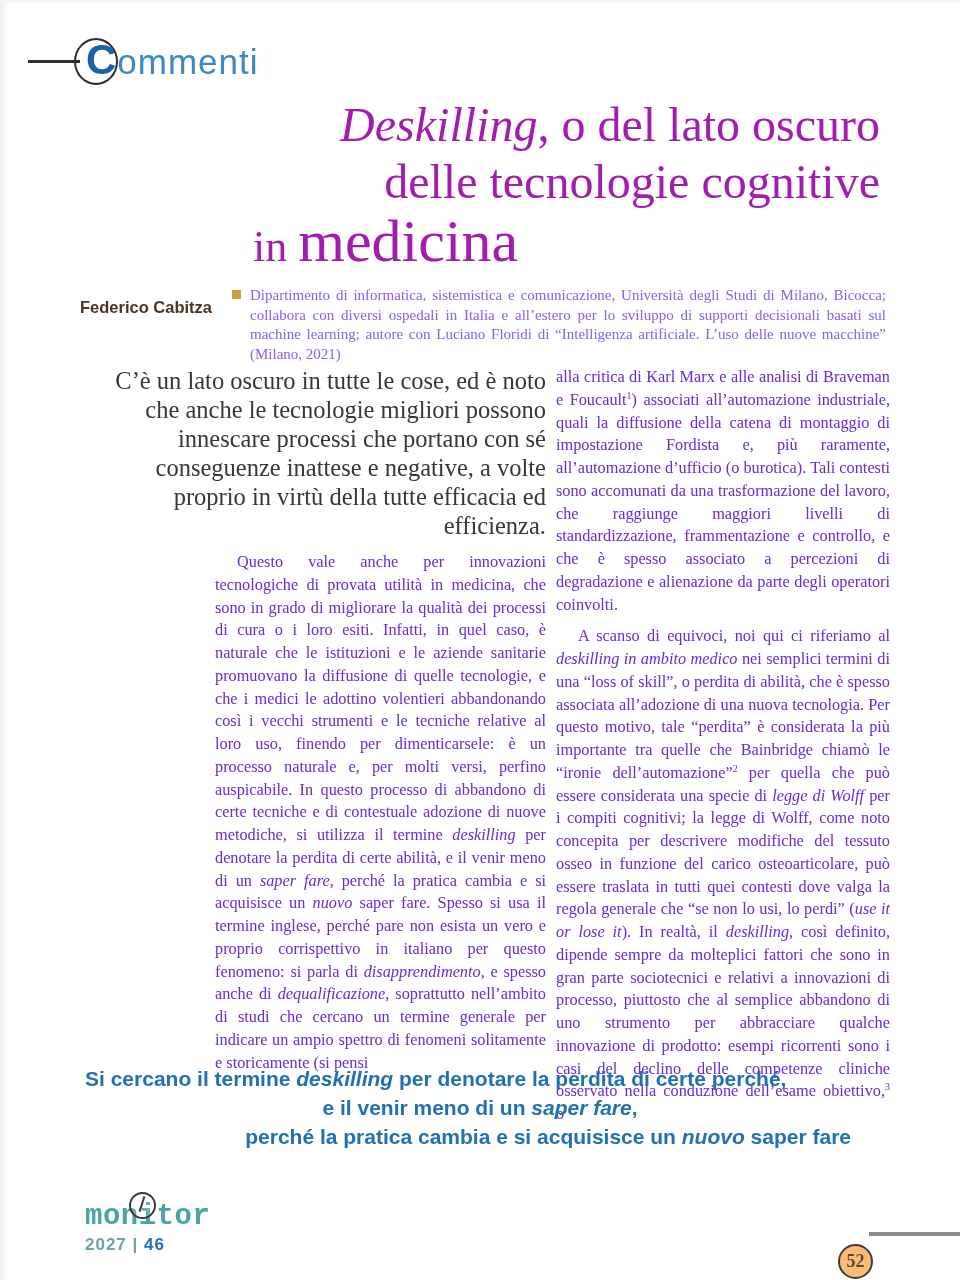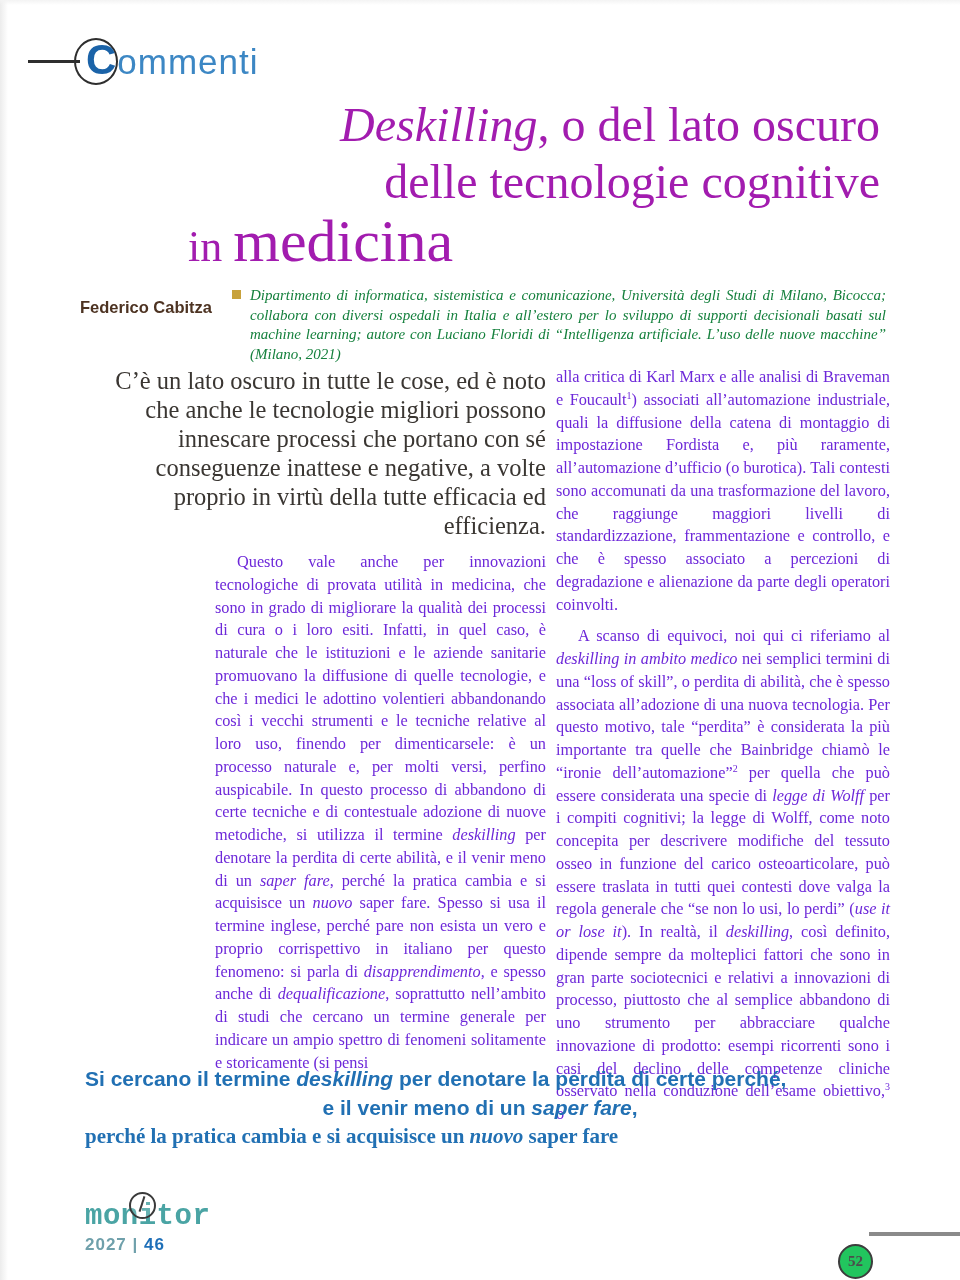--- a/index.html
+++ b/index.html
@@ -41,39 +41,39 @@
   .section-label .capital {
     font-size: 42px; font-weight: bold; color: #1b63a8;
   }
 
   
   .title-block {
     position: absolute; left: 140px; top: 96px; width: 740px;
     color: #a21caf; line-height: 57px;
   }
   .title-line-1, .title-line-2 { text-align: right; font-size: 48px; }
-  .title-line-3 { text-align: left; margin-left: 48px; line-height: 62px; }
+  .title-line-3 { text-align: left; margin-left: 113px; line-height: 62px; }
   .title-line-3 .small { font-size: 44px; }
   .title-line-3 .large { font-size: 60px; }
 
   
   .author-row { position: absolute; left: 80px; top: 286px; width: 810px; }
   .author-name {
     position: absolute; left: 0; top: 12px;
     font-family: "Liberation Sans", sans-serif;
     font-weight: bold; font-size: 16.5px; color: #4d3322;
   }
   .author-bullet {
     position: absolute; left: 152px; top: 4px; width: 9px; height: 9px;
     background: #c8a23c;
   }
   .author-affiliation {
     position: absolute; left: 170px; top: 0; width: 636px;
-    font-style: italic; font-size: 15px; line-height: 19.5px;
-    color: #15803d;
+    font-size: 15px; line-height: 19.5px;
+    color: #8b5cf6;
     text-align: justify;
   }
 
   
   .lede {
     position: absolute; left: 100px; top: 366px; width: 446px;
     text-align: right;
     font-size: 24.5px; line-height: 29px; color: #3a3632;
   }
 
@@ -88,21 +88,21 @@
 
   
   .pull-quote {
     position: absolute; left: 85px; top: 1064px; width: 790px;
     font-family: "Liberation Sans", sans-serif;
     font-weight: bold; font-size: 21px; line-height: 29px;
     color: #2170b3;
   }
   .pull-quote .pq-line-1 { text-align: left; }
   .pull-quote .pq-line-2 { text-align: center; }
-  .pull-quote .pq-line-3 { text-align: left; padding-right: 24px; font-family: Liberation Serif, serif; }
+  .pull-quote .pq-line-3 { text-align: right; padding-right: 24px; }
 
   
   .footer-logo { position: absolute; left: 85px; top: 1200px; width: 130px; }
   .logo-word {
     font-family: Liberation Mono, monospace;
     font-weight: bold; font-size: 29px; letter-spacing: 0.5px;
     color: #4aa4a4;
   }
   .logo-compass {
     position: absolute; left: 44px; top: -8px; width: 27px; height: 27px;
@@ -116,23 +116,23 @@
   .logo-issue {
     font-family: "Liberation Sans", sans-serif;
     font-weight: bold; font-size: 17px; margin-top: 2px;
     color: #6fa0ab; letter-spacing: 1px;
   }
   .logo-issue .issue-number { color: #1e6fb8; }
 
   .page-number-badge {
     position: absolute; left: 838px; top: 1244px; width: 35px; height: 35px;
     border: 2.5px solid #3d3d3d; border-radius: 50%;
-    background: #22c55e;
+    background: #fdba74;
     display: flex; align-items: center; justify-content: center;
-    font-size: 15px; color: #4c4c4c; font-weight: bold;
+    font-size: 18px; color: #4c4c4c; font-weight: bold;
     z-index: 2;
   }
   .page-number-rule {
     position: absolute; left: 869px; top: 1232px; width: 91px; height: 4px;
     background: #8a8a8a;
   }
 </style>
 </head>
 <body>
 

